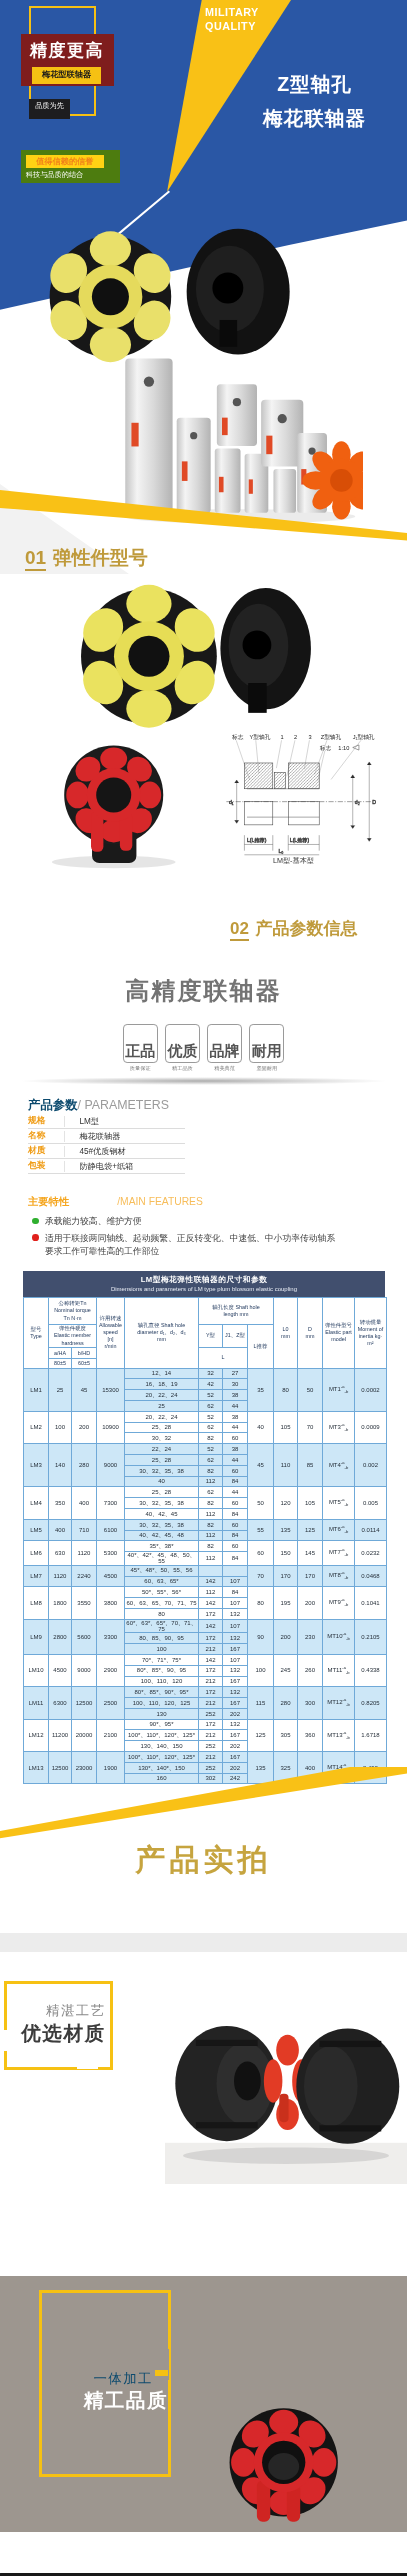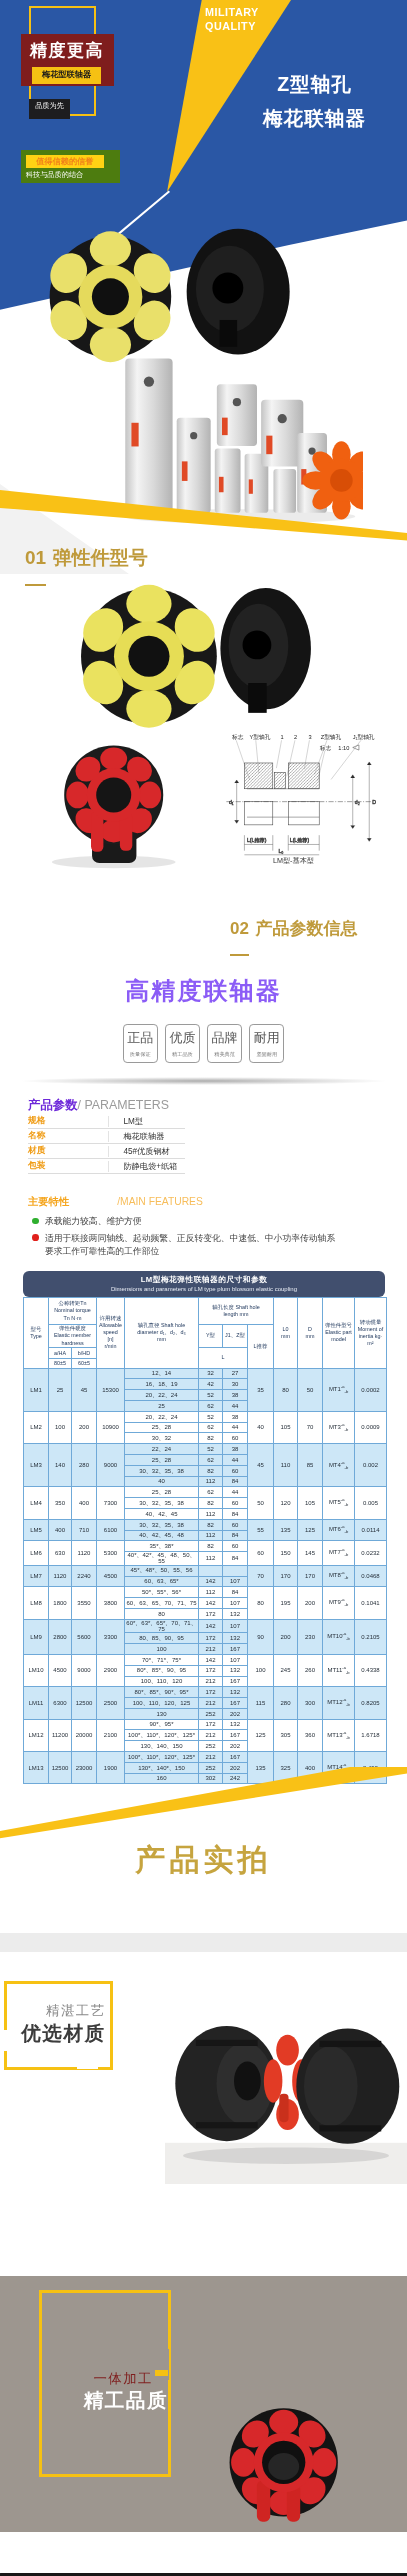--- a/index.html
+++ b/index.html
@@ -28,48 +28,48 @@
     font-size:8.2px;font-weight:bold;line-height:13.4px;text-align:center;}
   #trust-sub{left:5.2px;top:19.6px;color:#fff;font-size:7.2px;}
   #hero-white{left:0;top:196px;width:407px;height:144px;background:#fff;
     clip-path:polygon(0 79%,71% 34%,100% 17%,100% 100%,0 100%);}
   
   #stripe1{left:-5.2px;top:482px;width:417px;height:67px;background:#f9c116;
     clip-path:polygon(0 11%,100% 77%,100% 88%,0 38%);}
   #deco-gray{left:0;top:484px;width:129px;height:90px;background:#f2f2f2;
     clip-path:polygon(0 0,100% 100%,0 100%);}
   .gold-heading{color:#bf9a3b;font-weight:bold;white-space:nowrap;}
-  .gold-heading .num{border-bottom:2.6px solid #bf9a3b;padding-bottom:16px;margin-right:6.7px;}
+  .gold-heading .num{border-bottom:2.6px solid #bf9a3b;padding-bottom:1px;margin-right:6.7px;}
   #heading01{left:25px;top:545px;font-size:19px;}
   #heading02{left:230px;top:917px;font-size:17px;}
   #diagram-caption{left:216px;top:856px;width:155px;text-align:center;font-size:7.2px;color:#333;}
   
-  #param-header{left:0;top:975px;width:407px;font-size:24px;font-weight:bold;color:#8b5cf6;text-align:center;letter-spacing:2.1px;}
+  #param-header{left:0;top:975px;width:407px;font-size:24px;font-weight:bold;color:#737373;text-align:center;letter-spacing:2.1px;}
   #quality-badges{left:0;top:1024px;width:407px;display:flex;justify-content:center;gap:7.2px;}
   .qbadge{width:33px;height:37px;border:0.5px solid #9a9a9a;border-radius:4.1px;background:#fff;text-align:center;}
-  .qbadge .qa{font-size:13px;color:#555;font-weight:normal;margin-top:4px;}
+  .qbadge .qa{font-size:15px;color:#555;font-weight:bold;margin-top:17px;}
   .qbadge .qb{font-size:5.2px;color:#777;margin-top:4.1px;}
   #shadow-div{left:18px;top:1077px;width:371px;height:8.2px;
     background:radial-gradient(ellipse at center,rgba(0,0,0,.32) 0%,rgba(0,0,0,0) 70%);}
   #param-heading{left:28px;top:1097px;font-size:12.4px;}
-  #param-heading .cn{font-weight:bold;color:#6d28d9;}
+  #param-heading .cn{font-weight:bold;color:#0c4a6e;}
   #param-heading .en{color:#9b9b9b;font-weight:normal;}
   #param-rows{left:28px;top:1114px;width:157px;}
-  .prow{display:flex;align-items:center;height:14px;border-bottom:0.5px solid #dcdcdc;gap:44px;}
+  .prow{display:flex;align-items:center;height:14px;border-bottom:0.5px solid #dcdcdc;}
   .plabel{width:36px;color:#f09d17;font-size:8.8px;font-weight:bold;}
   .pvalue{flex:1;border-left:0.5px solid #e3e3e3;padding-left:14.4px;color:#333;font-size:8.2px;}
   #features-heading{left:28px;top:1195px;font-size:10.3px;}
   #features-heading .cn{color:#f5a51d;font-weight:bold;}
   #features-heading .en{color:#f7bd5a;margin-left:48px;}
   #feature-list{left:32px;top:1215px;width:350px;}
   .feat{display:flex;margin-bottom:3.6px;}
   .bullet{width:6.7px;height:6.7px;border-radius:50%;margin:2.6px 6.2px 0 0;flex:none;}
   .ftext{font-size:8.8px;color:#3f3f3f;line-height:1.5;white-space:pre-line;}
   
-  #spec-title{left:23px;top:1271px;width:362px;height:26px;background:#414f6e;color:#fff;text-align:center;border-radius:6px;}
+  #spec-title{left:23px;top:1271px;width:362px;height:26px;background:#414f6e;color:#fff;text-align:center;}
   #spec-title .t1{font-size:7.7px;font-weight:bold;padding-top:3.6px;letter-spacing:0.5px;}
   #spec-title .t2{font-size:6px;color:#e8ecf4;margin-top:1px;}
   #spec-wrap{left:23px;top:1297px;}
   table.spec{border-collapse:collapse;table-layout:fixed;width:362px;}
   .spec th,.spec td{border:0.5px solid #6fa9d8;text-align:center;vertical-align:middle;padding:0;}
   .spec th{font-weight:normal;font-size:5.4px;color:#223a5e;white-space:pre-line;line-height:1.3;}
   .spec td{font-size:6px;color:#27303a;height:9.8px;line-height:1.05;}
   .spec tr.shade td{background:#cde7f7;}
   .spec sup{font-size:4.1px;} .spec sub{font-size:4.1px;}
   
@@ -85,21 +85,21 @@
   #bracketA-gap2{left:77px;top:2062px;width:20.6px;height:7.2px;background:#fff;}
   .show-line1{font-size:13.4px;color:#8a8a8a;letter-spacing:1.5px;text-align:right;}
   .show-line2{font-size:19.6px;font-weight:bold;letter-spacing:1.5px;text-align:right;}
   #showA-t1{left:2.6px;top:2002px;width:103px;}
   #showA-t2{left:2.6px;top:2020px;width:103px;color:#3c3c3c;}
   
   #grayB{left:0;top:2276px;width:407px;height:256px;background:#9d968f;}
   #bracketB{left:39px;top:2290px;width:126px;height:181px;border-width:3.6px;}
   #bracketB-gap{left:161px;top:2349px;width:8.2px;height:31px;background:#9d968f;}
   #bracketB-dash{left:155px;top:2370px;width:13.4px;height:6.2px;background:#f6c113;}
-  #showB-t1{left:42px;top:2370px;width:111px;color:#7f1d1d;}
+  #showB-t1{left:42px;top:2370px;width:111px;color:#0c4a6e;}
   #showB-t2{left:42px;top:2387px;width:126px;color:#ffffff;}
   
   #white-strip{left:0;top:2532px;width:407px;height:41px;background:#fff;}
   
   #blackC{left:0;top:2573px;width:407px;height:177px;background:#181818;
     background-image:linear-gradient(115deg,rgba(255,255,255,.04) 0 1px,transparent 1px 46px);}
 </style>
 </head>
 <body>
 

